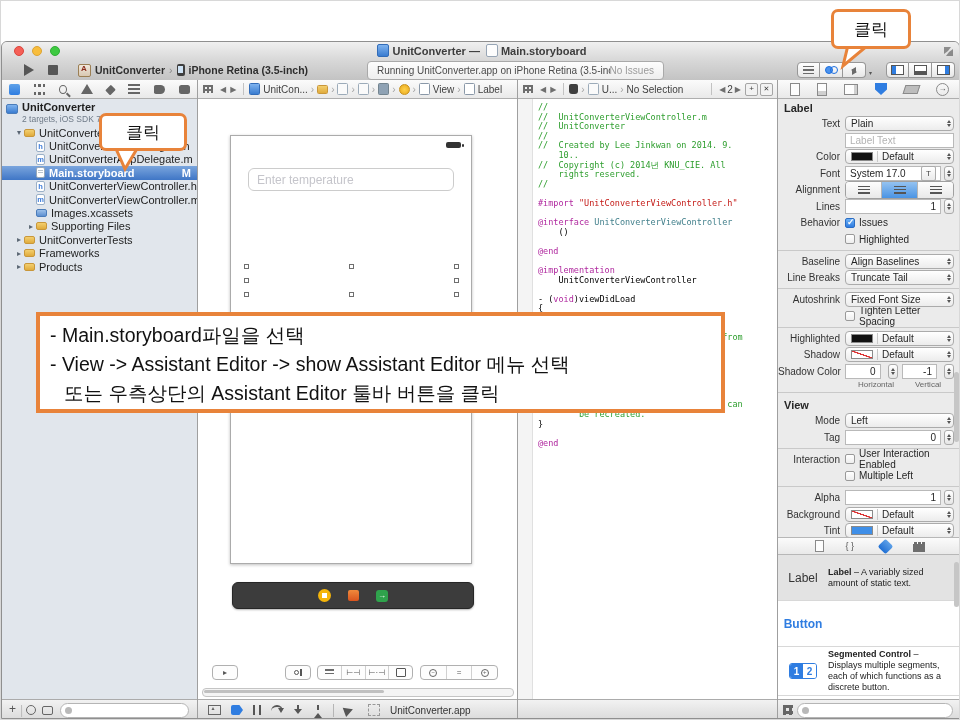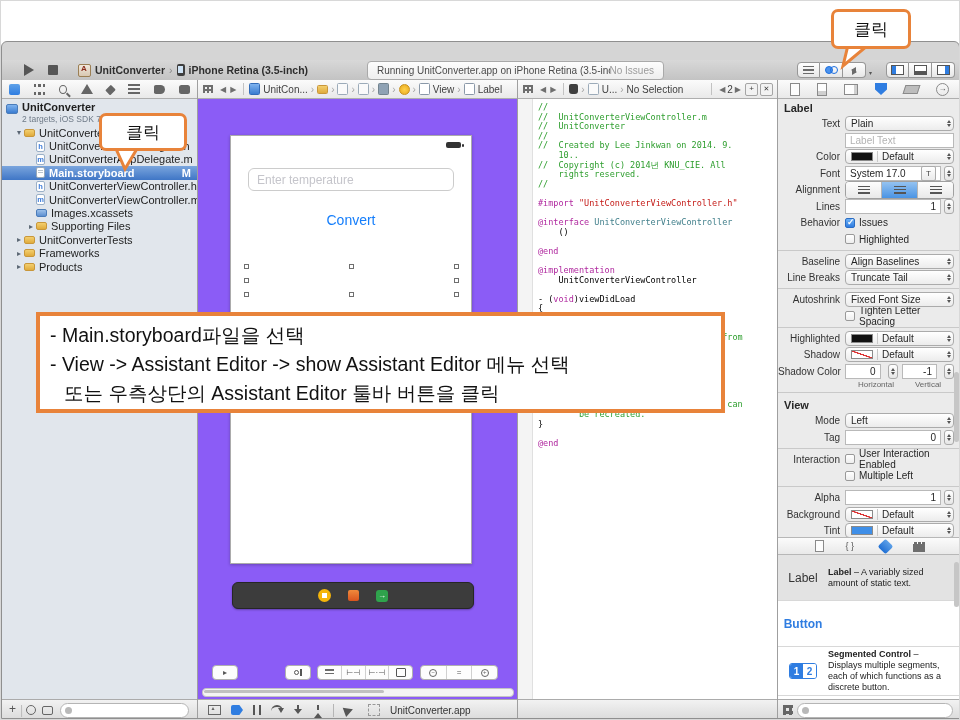--- a/index.html
+++ b/index.html
@@ -93,21 +93,21 @@
   .fic[data-t="sb"]{background:#fff;border:1px solid #98a8b8;border-radius:2px;width:9px;position:relative;}
   .fic[data-t="sb"]:after{content:"";position:absolute;left:1px;top:2px;width:5px;height:5px;background:repeating-linear-gradient(#b9c4cf 0 1px,transparent 1px 2.5px);}
   .fg{font-style:normal;font-size:7.5px;font-weight:bold;color:#3a7ad9;}
   .nbadge{margin-left:auto;margin-right:6px;font-weight:bold;}
   .navfilter{position:absolute;left:0;top:657px;width:195px;height:21px;background:linear-gradient(#f2f2f2,#dadada);border-top:1px solid #ababab;box-sizing:border-box;display:flex;align-items:center;font-size:12px;color:#555;}
   .searchpill{height:13px;background:#fff;border:1px solid #b5b5b5;border-radius:8px;flex:1;margin:0 8px 0 4px;display:flex;align-items:center;}
   .searchpill:before{content:"";width:7px;height:7px;border-radius:50%;background:#b9b9b9;margin-left:4px;}
   .i-clock{width:10px;height:10px;border:1.3px solid #666;border-radius:50%;box-sizing:border-box;margin:0 3px;}
   .i-filterbox{width:11px;height:9px;border:1.3px solid #666;border-radius:2px;box-sizing:border-box;margin:0 3px;}
   
-  .canvas{position:absolute;left:196px;top:57px;width:319px;height:600px;background:#8b5cf6;overflow:hidden;}
+  .canvas{position:absolute;left:196px;top:57px;width:319px;height:600px;background:#ffffff;overflow:hidden;}
   .device{position:absolute;left:32px;top:36px;width:240px;height:427px;background:#fff;border:1px solid #ababab;box-shadow:0 1px 3px rgba(0,0,0,.25);}
   .battery{position:absolute;right:10px;top:6px;width:15px;height:6px;background:#333;border-radius:2px;}
   .battery:after{content:"";position:absolute;right:-2.5px;top:1.5px;width:2px;height:3px;background:#333;border-radius:1px;}
   .tfield{position:absolute;left:17px;top:32px;right:17px;height:23px;border:1px solid #ccc;border-radius:6px;display:flex;align-items:center;font-size:12px;color:#c5c5cb;padding-left:8px;box-sizing:border-box;}
   .convertbtn{position:absolute;left:0;top:76px;width:100%;text-align:center;font-size:14px;color:#157efb;}
   .handle{position:absolute;width:5px;height:5px;background:#fff;border:1px solid #6f6f6f;box-sizing:border-box;}
   .scenedock{position:absolute;left:34px;top:483px;width:240px;height:25px;background:#3c3c3c;border:1px solid #262626;border-radius:6px;display:flex;align-items:center;justify-content:center;gap:17px;box-shadow:0 1px 2px rgba(0,0,0,.3);}
   .dk-vc{width:13px;height:13px;border-radius:50%;background:#f5b50a;display:flex;align-items:center;justify-content:center;}
   .dk-vc i{width:5px;height:5px;background:#fff;}
   .dk-cube{width:11px;height:11px;background:linear-gradient(#f08a3c,#d9541e);border-radius:2px;}
@@ -204,20 +204,31 @@
   .tailsvg{position:absolute;z-index:61;pointer-events:none;}
   .note{position:absolute;left:35px;top:311px;width:689px;height:101px;background:#fff;border:4px solid #E8833A;box-sizing:border-box;z-index:50;padding:5px 10px;font-size:19.5px;line-height:29px;color:#111;}
   .note .l3{padding-left:14px;}
 </style>
 </head>
 <body>
 
 <div id="stage">
   <div id="window">
 
+    <div class="titlebar">
+      <span class="tl" style="left:12px;background:#f55f57;border:1px solid #d9453c;box-sizing:border-box;"></span>
+      <span class="tl" style="left:30px;background:#f8bd3c;border:1px solid #dba334;box-sizing:border-box;"></span>
+      <span class="tl" style="left:48px;background:#3ec941;border:1px solid #2fae35;box-sizing:border-box;"></span>
+      <div class="title">
+        <span class="doc-ic ic-app"></span><span>UnitConverter</span>
+        <span>—</span>
+        <span class="doc-ic ic-doc"></span><span>Main.storyboard</span>
+      </div>
+      <span class="i-expand"></span>
+    </div>
 
     <div class="toolbar">
       <span class="i-play"></span>
       <span class="i-stop"></span>
       <div class="scheme">
         <span class="i-xcA"></span>
         <span>UnitConverter</span>
         <span class="chev">›</span>
         <span class="i-phone"></span>
         <span>iPhone Retina (3.5-inch)</span>
@@ -401,21 +412,20 @@
         <span class="jicon ji-sq"></span>
       <span style="margin-left:3px;">Label</span>
     </div>
 
     <div class="canvas">
       <div class="device">
         <span class="battery"></span>
         <div class="tfield">
             <span>Enter temperature</span>
           </div>
-        <div class="convertbtn">Convert</div>
         <span class="handle" style="left:13px;top:128px;"></span>
         <span class="handle" style="left:118px;top:128px;"></span>
         <span class="handle" style="left:223px;top:128px;"></span>
         <span class="handle" style="left:13px;top:142px;"></span>
         <span class="handle" style="left:223px;top:142px;"></span>
         <span class="handle" style="left:13px;top:156px;"></span>
         <span class="handle" style="left:118px;top:156px;"></span>
         <span class="handle" style="left:223px;top:156px;"></span>
       </div>
       <div class="scenedock">

